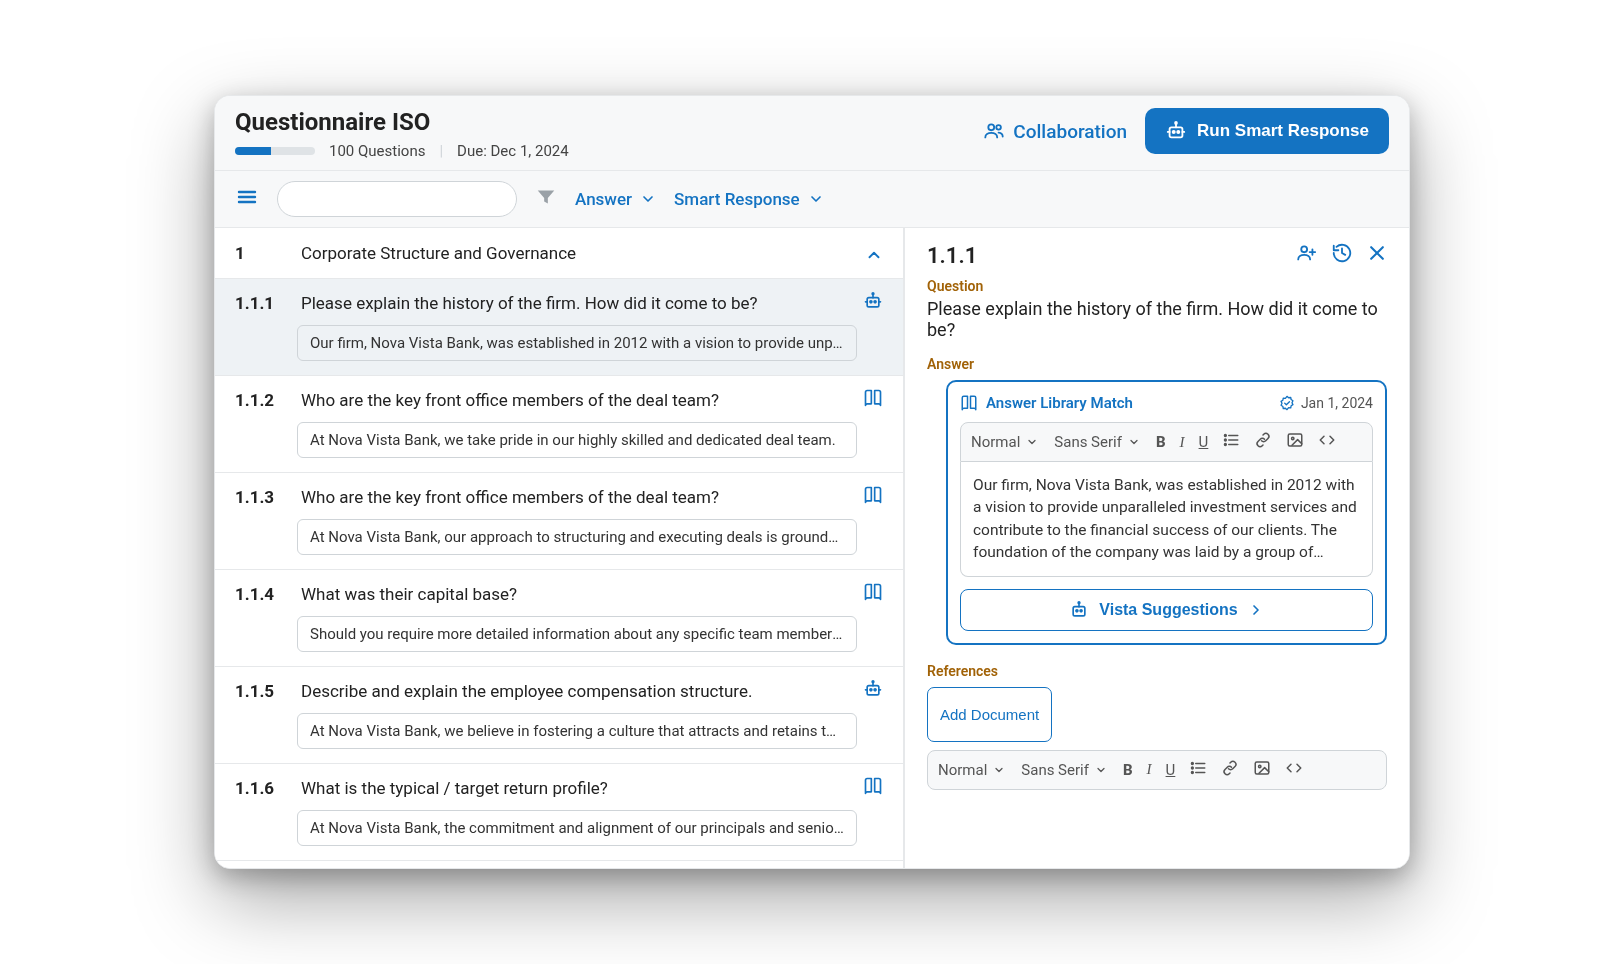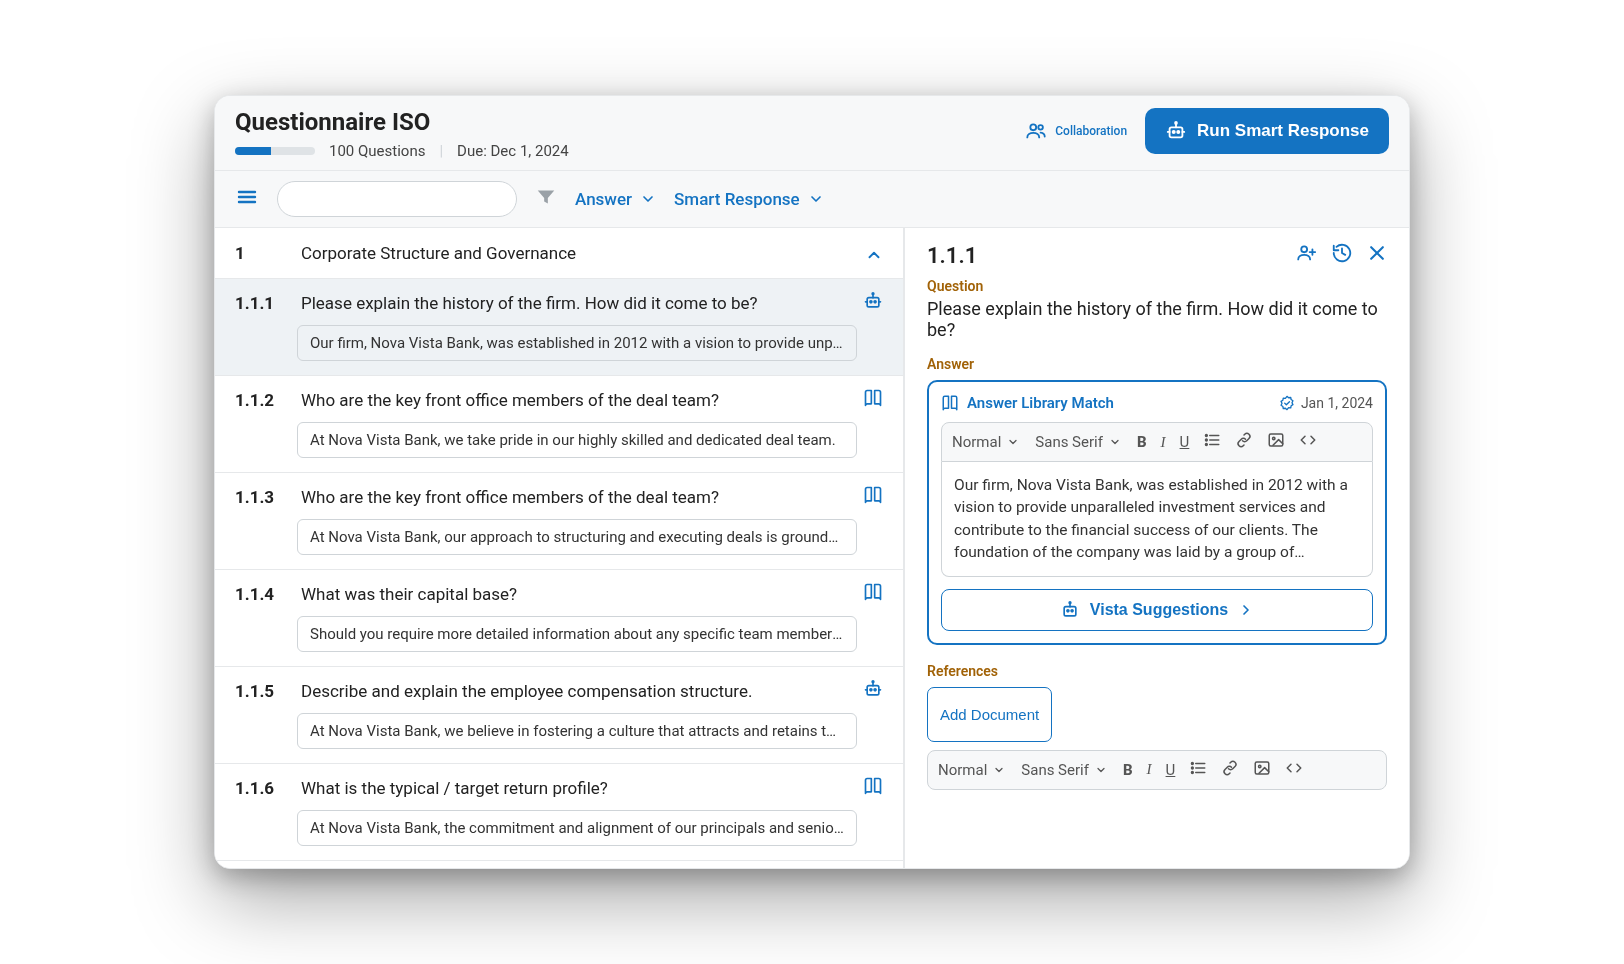--- a/index.html
+++ b/index.html
@@ -26,21 +26,21 @@
     background:#f7f8f9;
     display:flex; align-items:flex-start; justify-content:space-between;
   }
   .header-left { display:flex; flex-direction:column; gap:6px; }
   .page-title { font-size:24px; font-weight:700; color:#222; }
   .sub-row { display:flex; align-items:center; gap:14px; font-size:15px; color:#444; }
   .progress { width:80px; height:8px; border-radius:4px; background:#dfe3e6; overflow:hidden; }
   .progress > div { height:100%; background:#1473c2; width:45%; }
   .sep { color:#cfd4d8; }
   .header-right { display:flex; align-items:center; gap:18px; }
-  .collab { display:flex; align-items:center; gap:8px; color:#1473c2; font-size:12px; font-weight:500; cursor:pointer; }
+  .collab { display:flex; align-items:center; gap:8px; color:#1473c2; font-size:19px; font-weight:500; cursor:pointer; }
   .btn-primary {
     display:flex; align-items:center; gap:10px;
     background:#1473c2; color:#ffffff; font-size:17px; font-weight:600;
     padding:12px 20px; border-radius:10px; border:none; cursor:pointer;
   }
   .btn-primary svg, .collab svg { flex:0 0 auto; }
 
   
   .toolbar {
     display:flex; align-items:center; gap:18px;
@@ -82,21 +82,21 @@
   }
 
   
   .r-top { display:flex; align-items:center; justify-content:space-between; margin-bottom:6px; }
   .r-id { font-size:22px; font-weight:600; color:#222; }
   .r-actions { display:flex; align-items:center; gap:14px; color:#1473c2; }
   .r-actions > * { cursor:pointer; }
   .lbl { font-size:14px; color:#a16207; font-weight:600; margin-top:10px; }
   .q-text { font-size:18px; color:#222; margin-top:4px; }
 
-  .answer-box { border:2px solid #1473c2; border-radius:10px; padding:12px; margin-top:8px; background:#fff; }
+  .answer-box { border:2px solid #1473c2; border-radius:10px; padding:12px; margin-top:8px; background:#fff;margin-left:19px; }
   .match-row { display:flex; align-items:center; justify-content:space-between; margin-bottom:10px; font-size:15px; }
   .match-left { display:flex; align-items:center; gap:8px; color:#1473c2; font-weight:600; }
   .match-right { display:flex; align-items:flex-end; gap:6px; color:#555; font-size:14px; }
 
   .editor-toolbar {
     display:flex; align-items:center; gap:16px; padding:8px 10px;
     border:1px solid #cfd4d8; border-top-left-radius:8px; border-top-right-radius:8px; background:#f7f8f9;
     font-size:15px; color:#555;
   }
   .editor-toolbar .dd { display:flex; align-items:center; gap:6px; cursor:pointer; }

